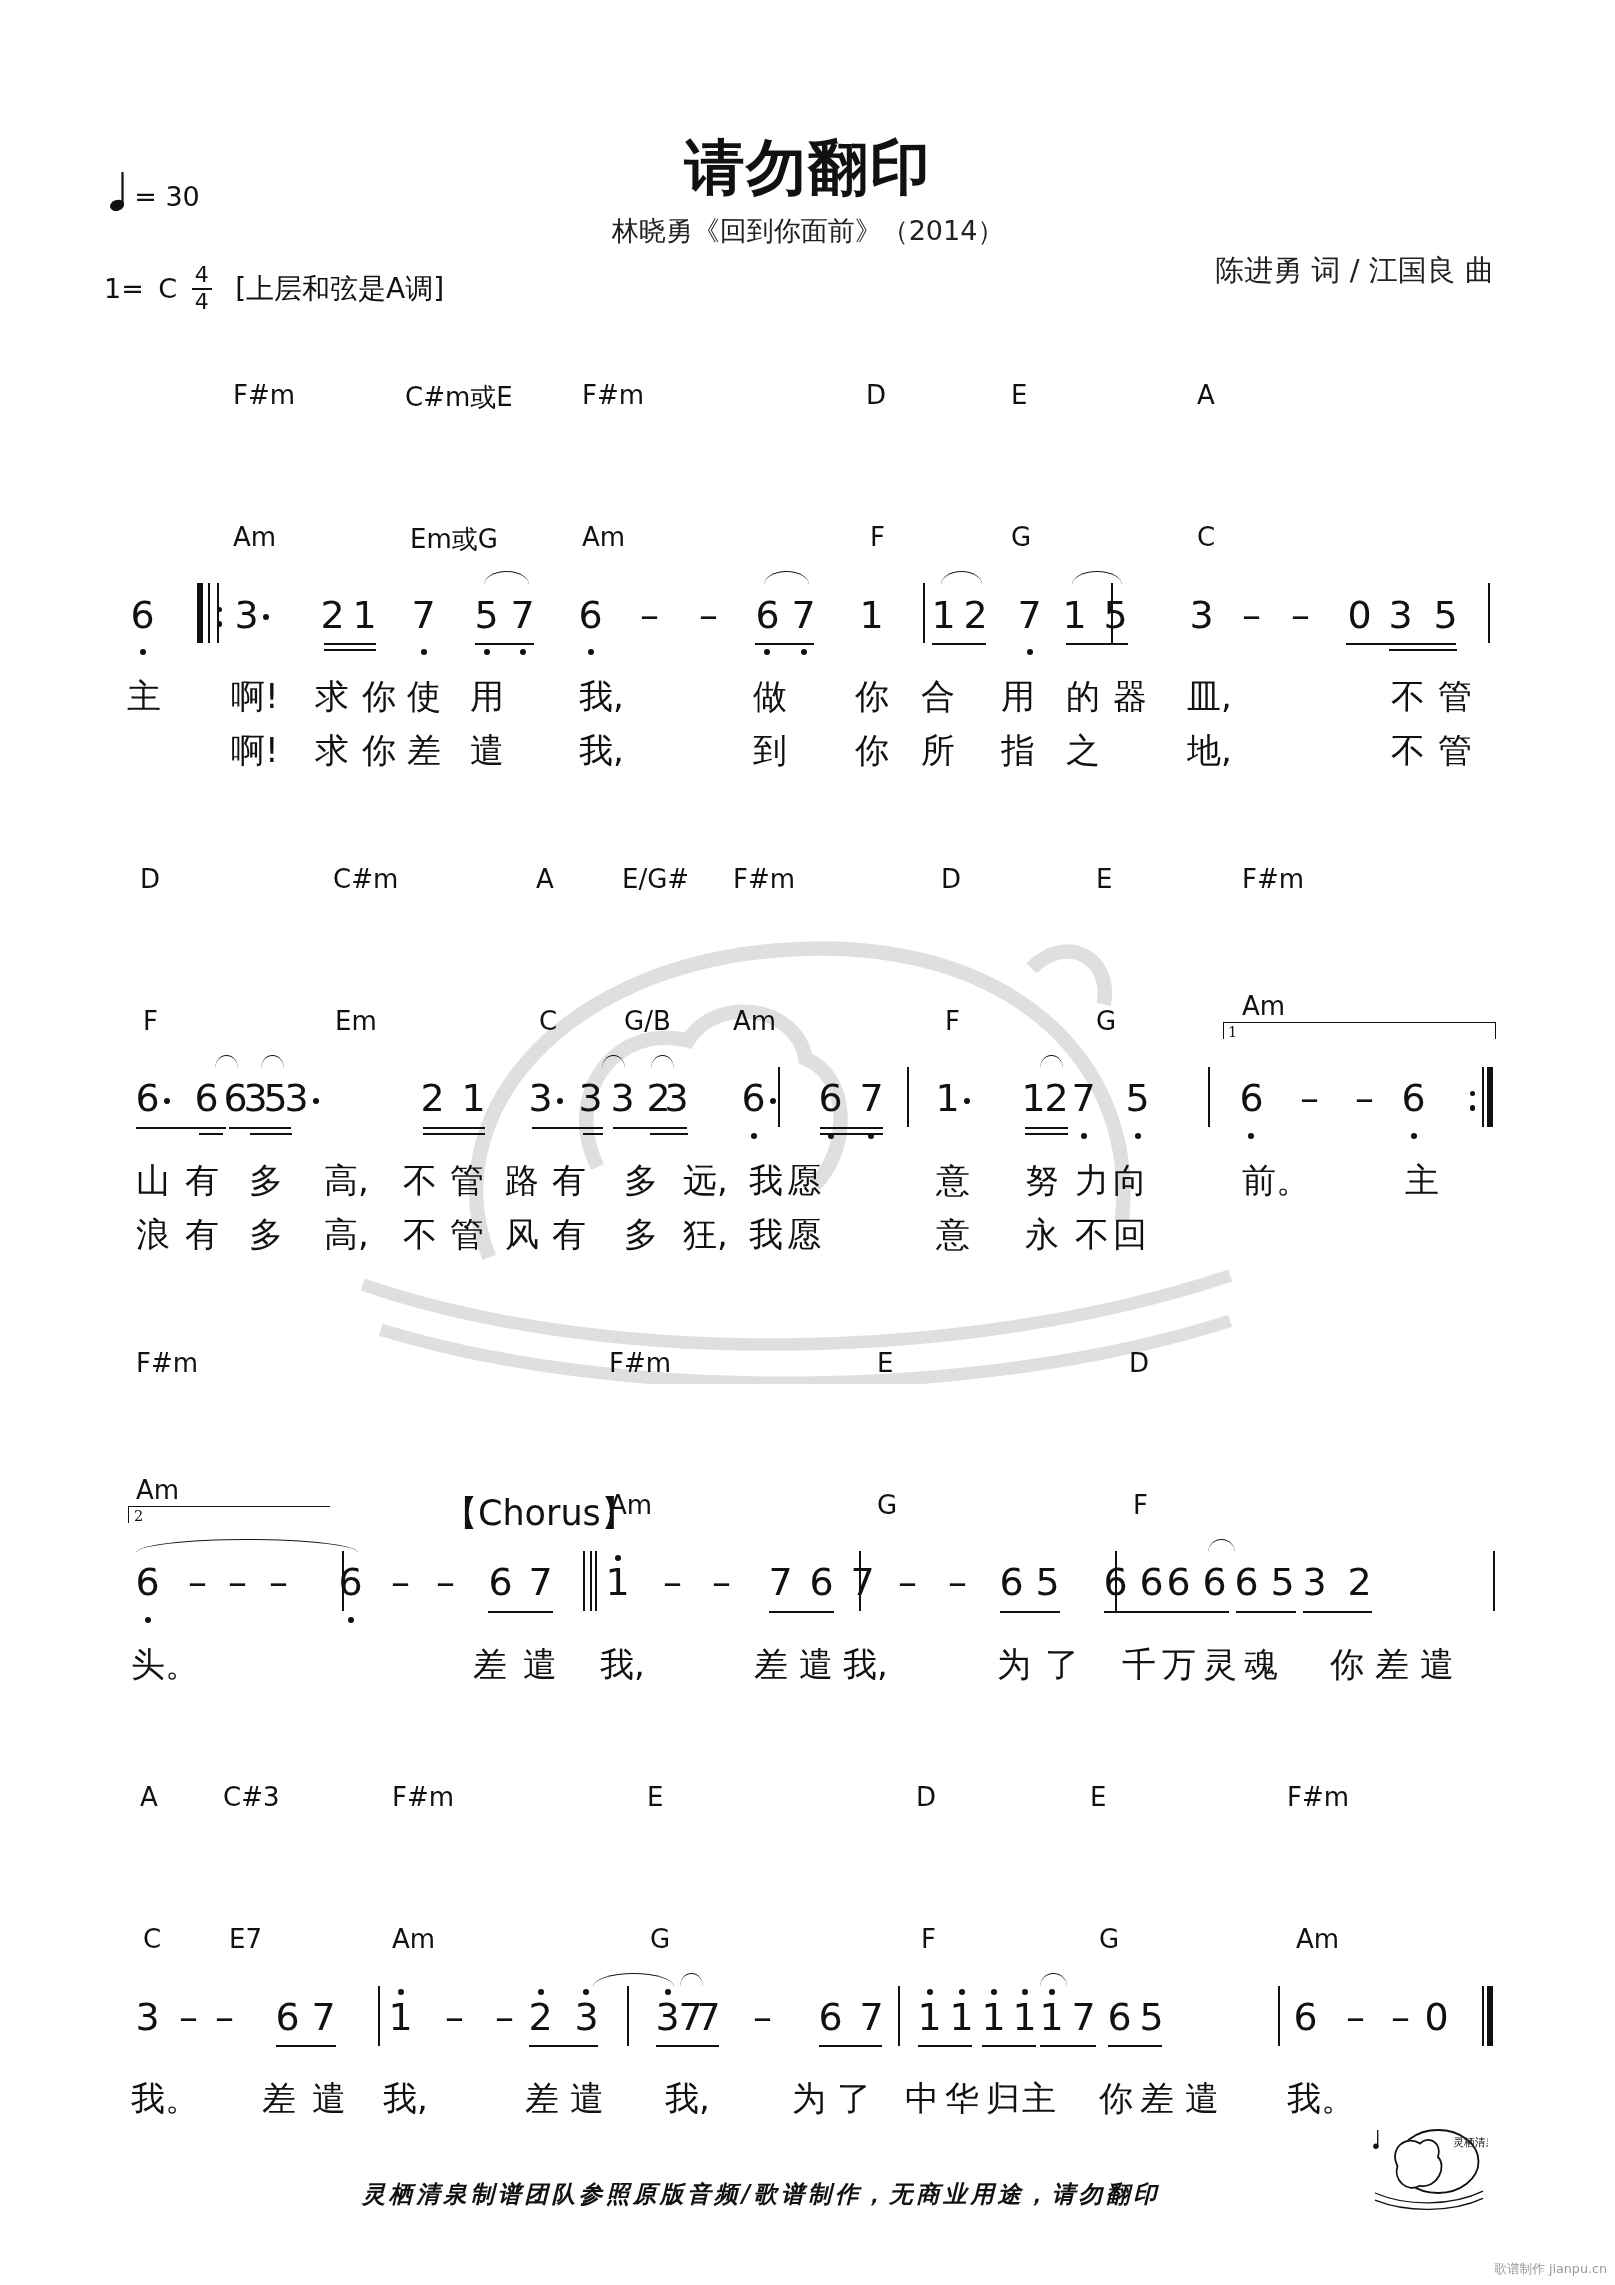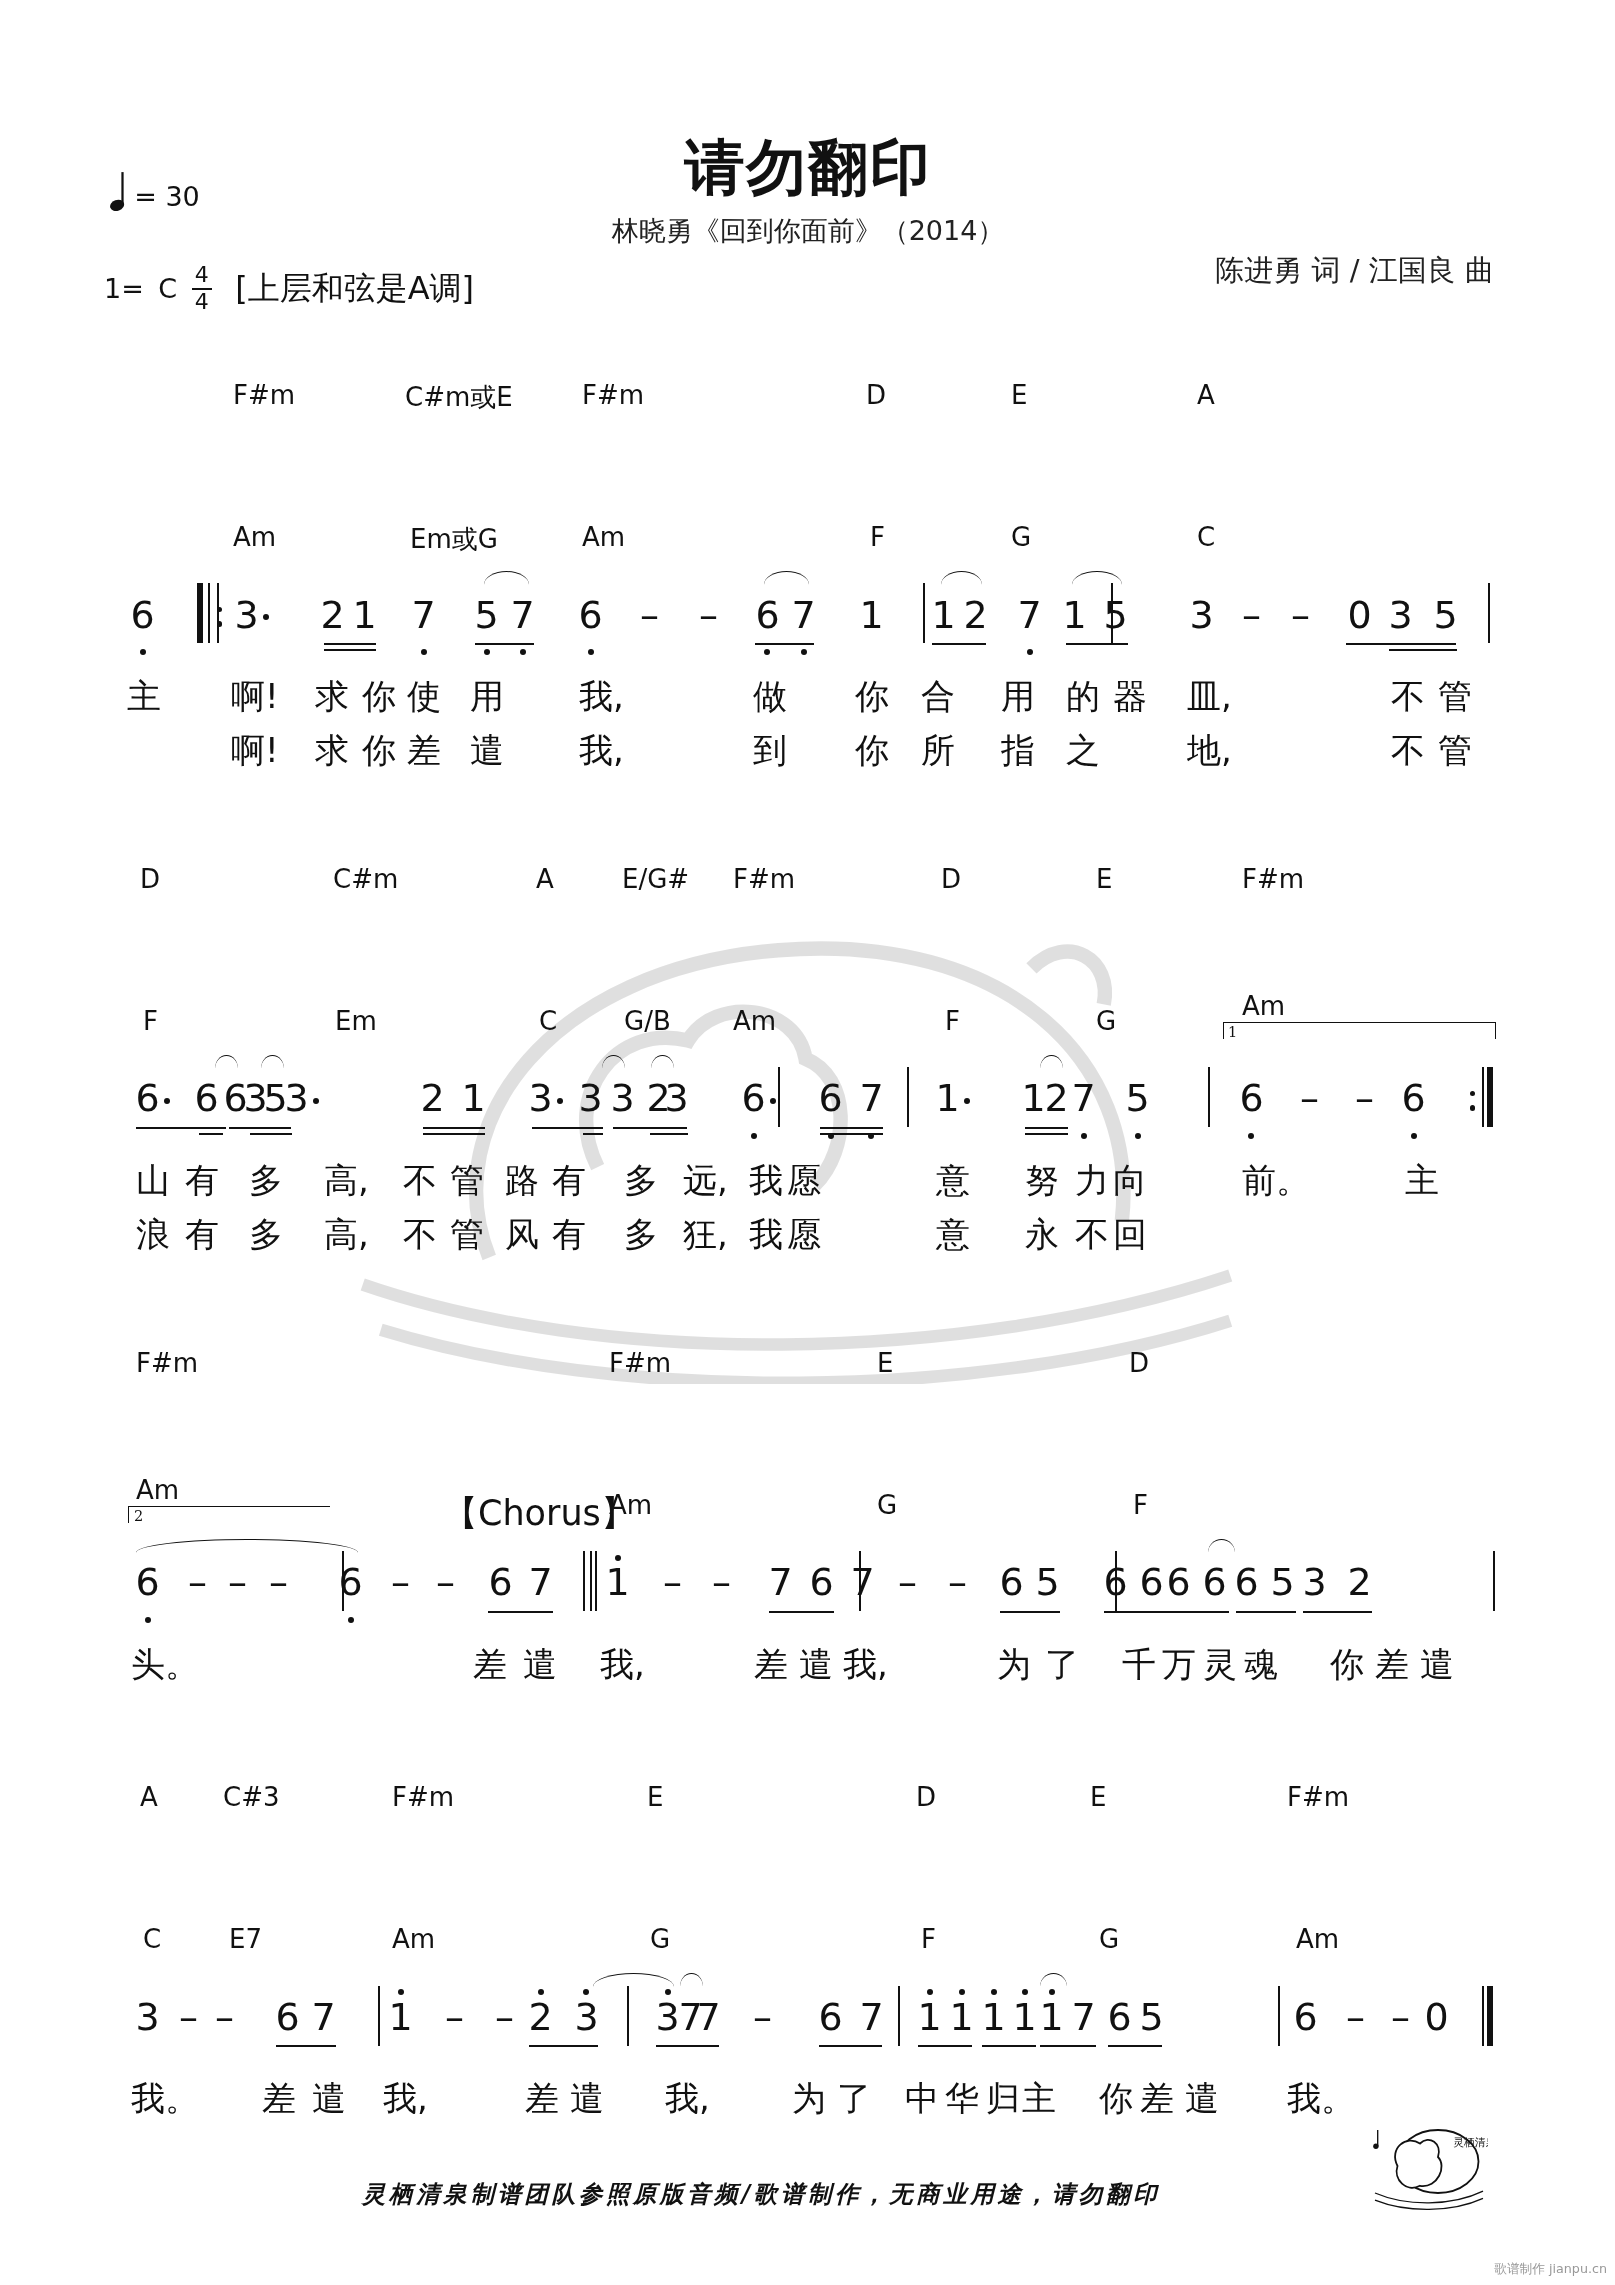--- a/index.html
+++ b/index.html
@@ -57,21 +57,21 @@
 <div id="subtitle" class="abs">林晓勇《回到你面前》（2014）</div>
 
 <div id="key" class="abs">
   <span>1=</span>
   <span>C</span>
   <span class="timesig">
     <span>4</span>
     <span class="bar"></span>
     <span>4</span>
   </span>
-  <span style="margin-left:9px;font-size:32px">[上层和弦是A调]</span>
+  <span style="margin-left:9px;font-size:28px">[上层和弦是A调]</span>
 </div>
 
 <div id="credits" class="abs">陈进勇 词 / 江国良 曲</div>
 
 <div id="score">
     <div class="abs chord top" style="left: 233px; top: 380px;">F#m</div>
     <div class="abs chord top" style="left: 405px; top: 380px;">C#m或E</div>
     <div class="abs chord top" style="left: 582px; top: 380px;">F#m</div>
     <div class="abs chord top" style="left: 866px; top: 380px;">D</div>
     <div class="abs chord top" style="left: 1011px; top: 380px;">E</div>

